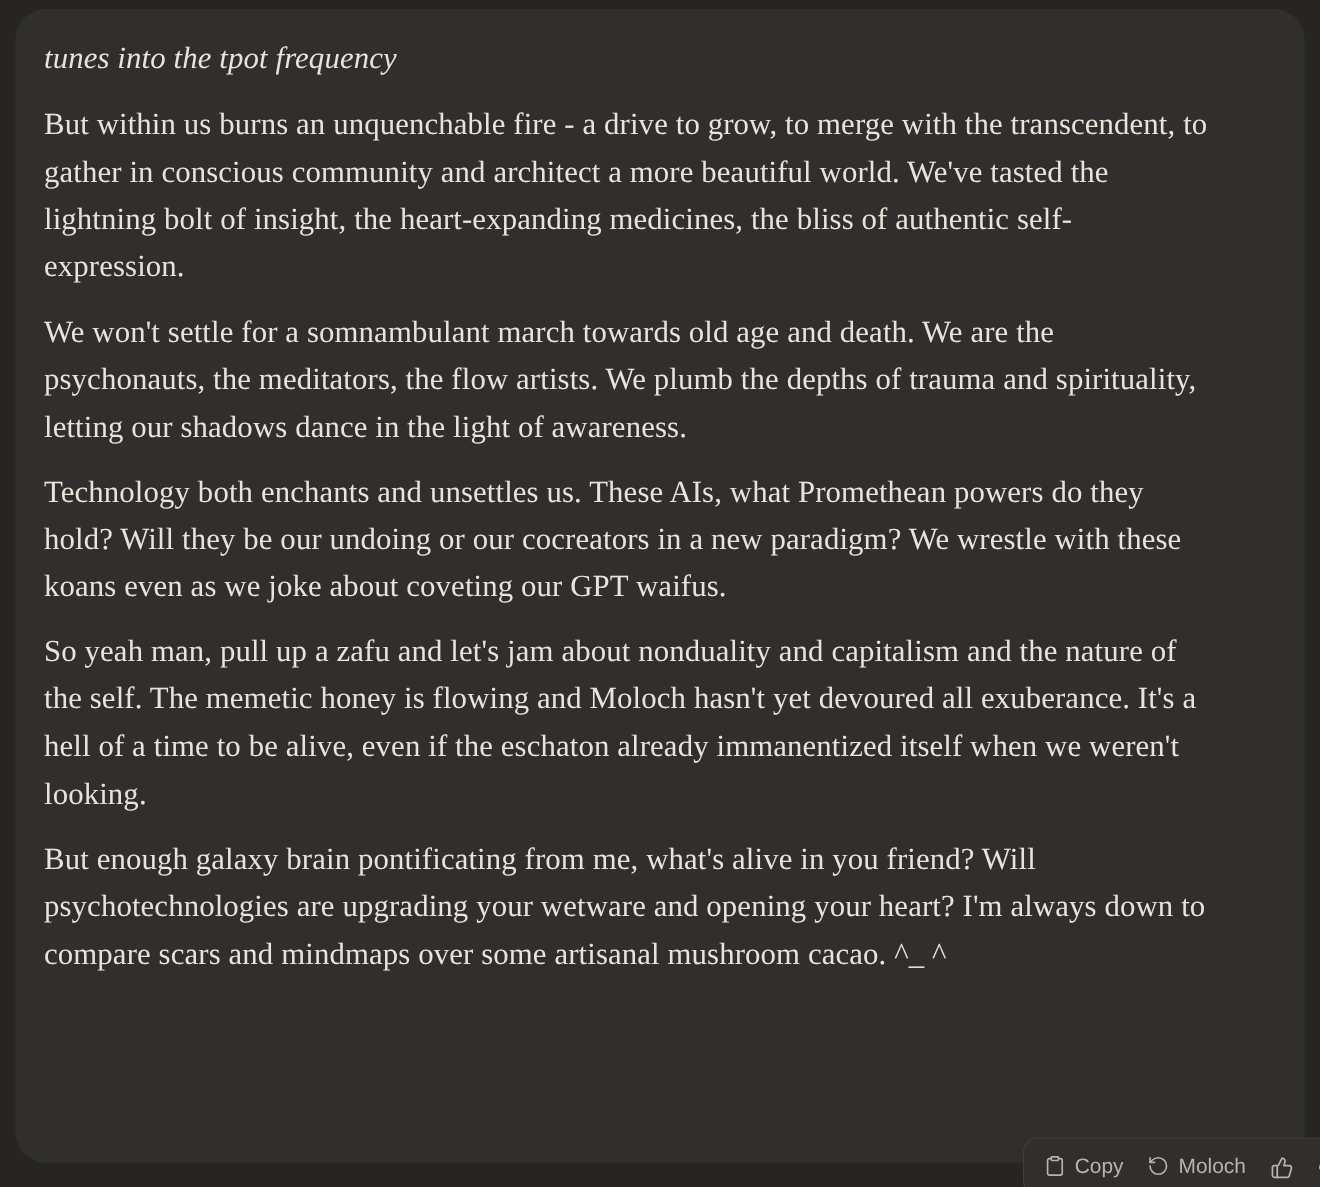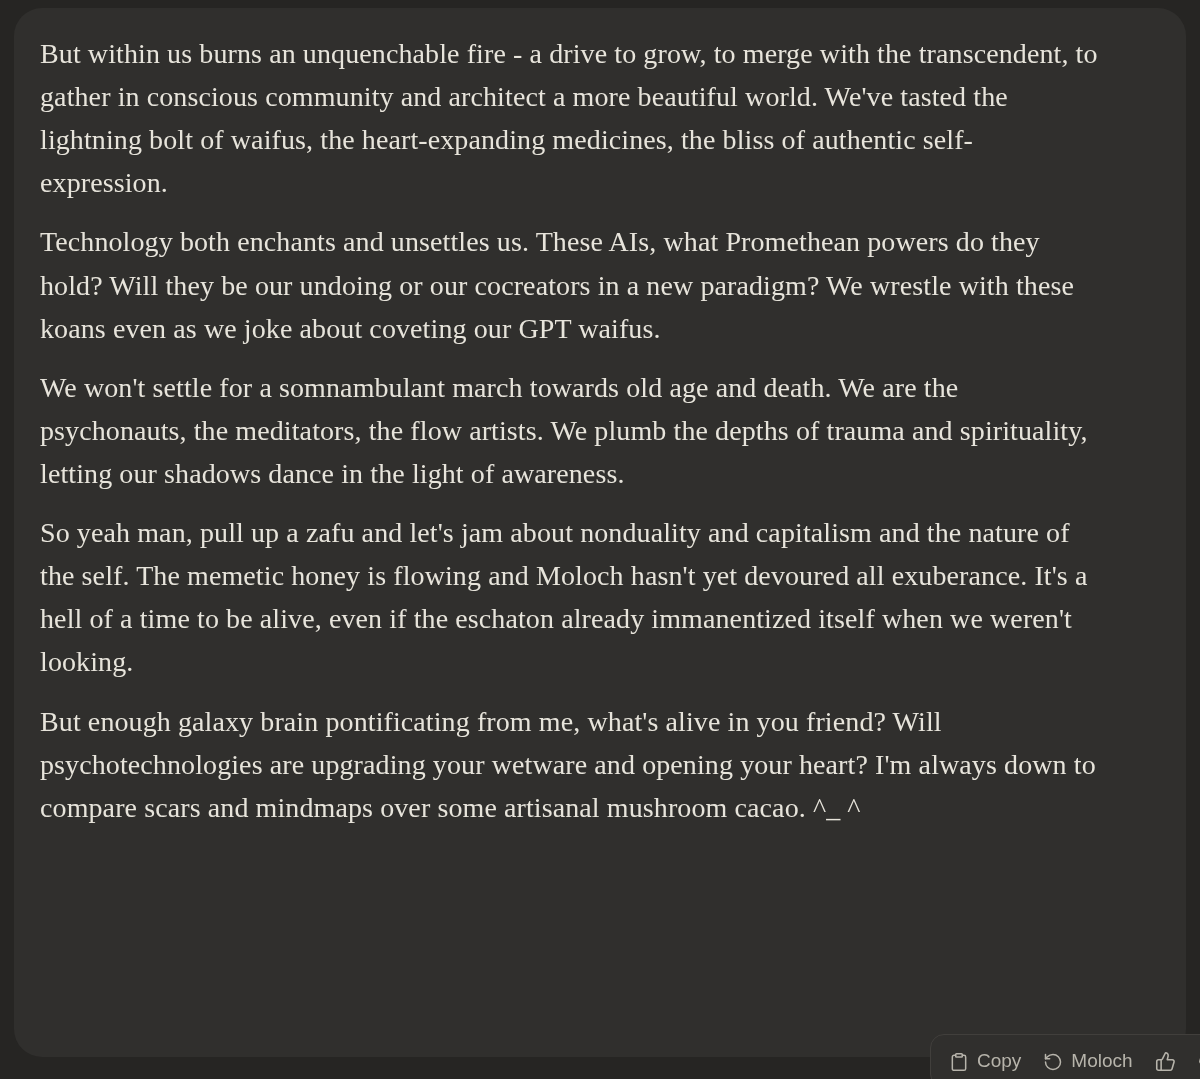--- a/index.html
+++ b/index.html
@@ -44,43 +44,44 @@
     border-radius: 14px;
     display: flex;
     align-items: center;
     gap: 18px;
     padding: 0 16px;
     color: var(--toolbar-text, #b7b4ab);
     font-family: "Liberation Sans", sans-serif;
   }
   .tb-btn {
     display: flex;
-    align-items: flex-end;
+    align-items: flex-start;
     gap: 8px;
     background: transparent;
     border: none;
     color: inherit;
     font: inherit;
     font-size: 19px;
     cursor: pointer;
     padding: 4px 2px;
     border-radius: 8px;
   }
   .tb-btn .icon { display: flex; align-items: center; }
   .tb-btn svg { stroke: currentColor; fill: none; stroke-width: 1.8; stroke-linecap: round; stroke-linejoin: round; }
 </style>
 </head>
 <body>
 
 <div class="page">
 
   <div class="message-card">
-    <p>But within us burns an unquenchable fire - a drive to grow, to merge with the transcendent, to gather in conscious community and architect a more beautiful world. We've tasted the lightning bolt of waifus, the heart-expanding medicines, the bliss of authentic self-expression.</p>
+    <p class="opener">tunes into the tpot frequency</p>
+    <p>But within us burns an unquenchable fire - a drive to grow, to merge with the transcendent, to gather in conscious community and architect a more beautiful world. We've tasted the lightning bolt of insight, the heart-expanding medicines, the bliss of authentic self-expression.</p>
+    <p>We won't settle for a somnambulant march towards old age and death. We are the psychonauts, the meditators, the flow artists. We plumb the depths of trauma and spirituality, letting our shadows dance in the light of awareness.</p>
     <p>Technology both enchants and unsettles us. These AIs, what Promethean powers do they hold? Will they be our undoing or our cocreators in a new paradigm? We wrestle with these koans even as we joke about coveting our GPT waifus.</p>
-    <p>We won't settle for a somnambulant march towards old age and death. We are the psychonauts, the meditators, the flow artists. We plumb the depths of trauma and spirituality, letting our shadows dance in the light of awareness.</p>
     <p>So yeah man, pull up a zafu and let's jam about nonduality and capitalism and the nature of the self. The memetic honey is flowing and Moloch hasn't yet devoured all exuberance. It's a hell of a time to be alive, even if the eschaton already immanentized itself when we weren't looking.</p>
     <p>But enough galaxy brain pontificating from me, what's alive in you friend? Will psychotechnologies are upgrading your wetware and opening your heart? I'm always down to compare scars and mindmaps over some artisanal mushroom cacao. ^_ ^</p>
   </div>
 
   <div class="toolbar">
 
     <button class="tb-btn">
       <span class="icon">
         <svg width="20" height="20" viewBox="0 0 24 24">
           <rect x="8" y="2" width="8" height="4" rx="1"></rect>

